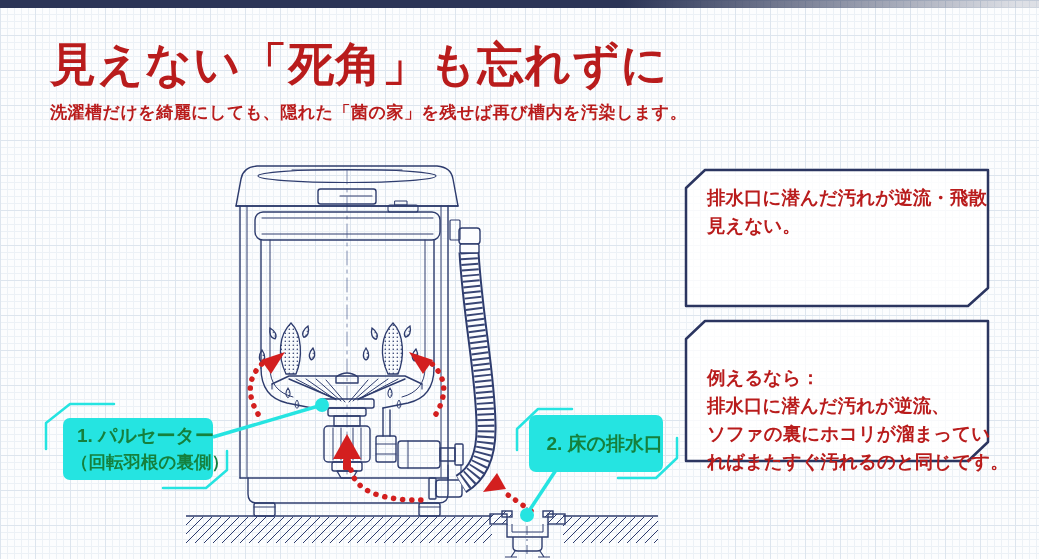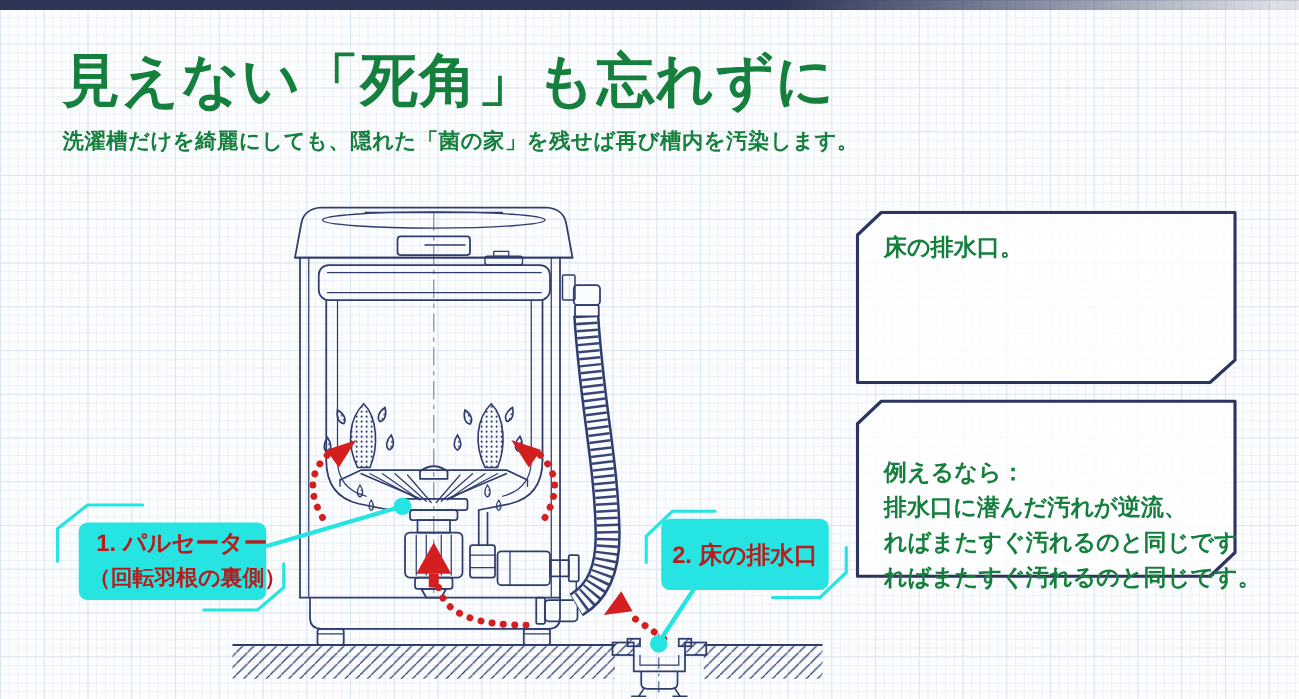--- a/index.html
+++ b/index.html
@@ -14,39 +14,39 @@
       linear-gradient(90deg,#ecf1f6 1px, transparent 1px);
     background-size:35px 35px,35px 35px,7px 7px,7px 7px;
   }
   .abs{position:absolute;}
   .top-strip{
     left:0;top:0;width:1039px;height:8px;
     background:linear-gradient(90deg,#2c3557 0%,#2c3557 60%,rgba(44,53,87,.15) 98%);
     z-index:3;
   }
   #art{left:0;top:0;z-index:1;}
-  .txt{z-index:2;color:#15803d;}
+  .txt{z-index:2;color:#b91c1c;}
   .page-title{
     left:50px;top:34px;font-size:46px;font-weight:900;letter-spacing:1px;
     white-space:nowrap;
   }
   .page-subtitle{
     left:50px;top:101px;font-size:17px;font-weight:800;letter-spacing:.5px;
     white-space:nowrap;
   }
   .info-text{width:276px;font-size:18.5px;line-height:28px;font-weight:700;}
   .info-text div{white-space:nowrap;}
   .info-1{left:707px;top:184px;}
   .info-2{left:707px;top:336px;margin-top:28px;}
   .callout-text{display:flex;flex-direction:column;justify-content:center;
-    font-weight:800;color:#b91c1c;}
+    font-weight:800;color:#15803d;}
   .co-1{left:63px;top:418px;width:150px;height:62px;padding-left:14px;
     box-sizing:border-box;font-size:19px;line-height:26px;}
   .co-1 .l2{font-size:17.5px;margin-left:-6px;}
-  .co-2{left:529px;top:415px;width:134px;height:57px;align-items:center;font-size:19px;}
+  .co-2{left:529px;top:415px;width:134px;height:57px;align-items:flex-end;font-size:19px;}
   .nowrap{white-space:nowrap;}
 </style>
 </head>
 <body>
 
 <div class="abs top-strip"></div>
 
 <svg id="art" class="abs" width="1039" height="559" viewBox="0 0 1039 559">
   <defs>
     <pattern id="hatch" width="9" height="9" patternUnits="userSpaceOnUse">
@@ -211,21 +211,22 @@
 <div class="abs txt callout-text co-1">
   <span class="l1 nowrap">1. パルセーター</span>
   <span class="l2 nowrap">（回転羽根の裏側）</span>
 </div>
 
 <div class="abs txt callout-text co-2">
   <span class="nowrap">2. 床の排水口</span>
 </div>
 
 <div class="abs txt info-text info-1">
-  <div>床の排水口。</div>
+  <div>排水口に潜んだ汚れが逆流・飛散</div>
+  <div>見えない。</div>
 </div>
 
 <div class="abs txt info-text info-2">
   <div>例えるなら：</div>
   <div>排水口に潜んだ汚れが逆流、</div>
-  <div>ればまたすぐ汚れるのと同じです</div>
+  <div>ソファの裏にホコリが溜まってい</div>
   <div>ればまたすぐ汚れるのと同じです。</div>
 </div>
 
 </body></html>

